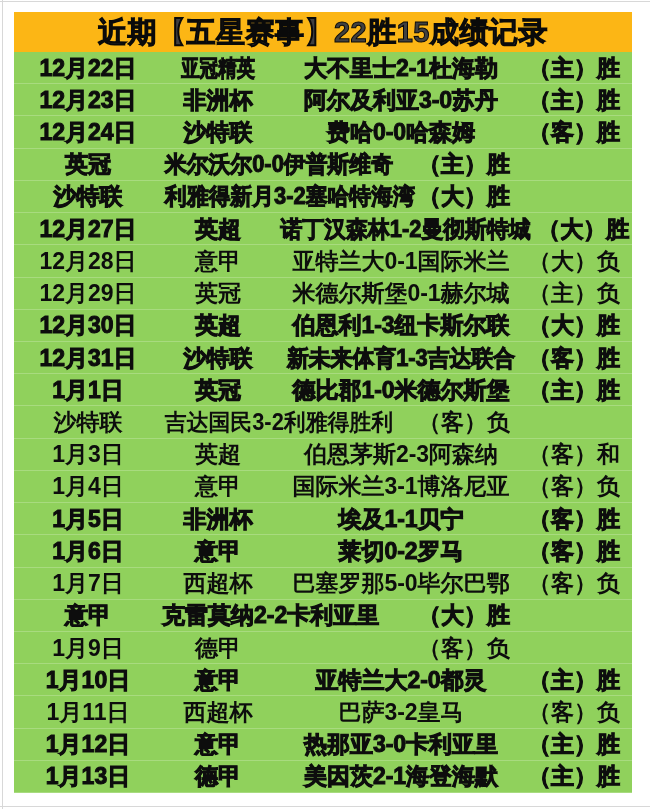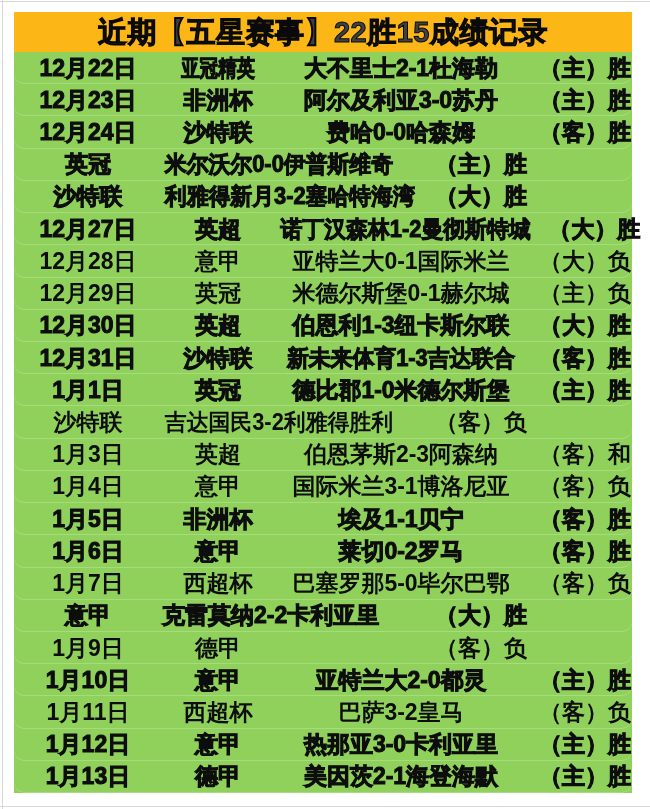--- a/index.html
+++ b/index.html
@@ -46,31 +46,30 @@
     height: 741px;
     display: flex;
     flex-direction: column;
   }
   .row {
     flex: 1 1 0;
     display: grid;
     grid-template-columns: 148px 112px 1fr 104px;
     align-items: center;
     box-shadow: inset 0 -1px 0 rgba(255,255,255,0.22);
-    border-radius: 10px;
   }
   .cell {
     font-size: 23px;
     font-weight: 700;
     color: #0d0d0d;
     text-align: center;
     white-space: nowrap;
     line-height: 1;
   }
-  .cell.result { text-align: right; padding-right: 1px; }
+  .cell.result { text-align: right; padding-right: 18px; }
   .row.win .cell { -webkit-text-stroke: 1px #0d0d0d; }
   .cell.league.condensed {
     transform: scaleX(0.8);
     transform-origin: 50% 50%;
   }
   .cell.match.long {
     transform: scaleX(0.95);
     transform-origin: 50% 50%;
   }
 </style>

